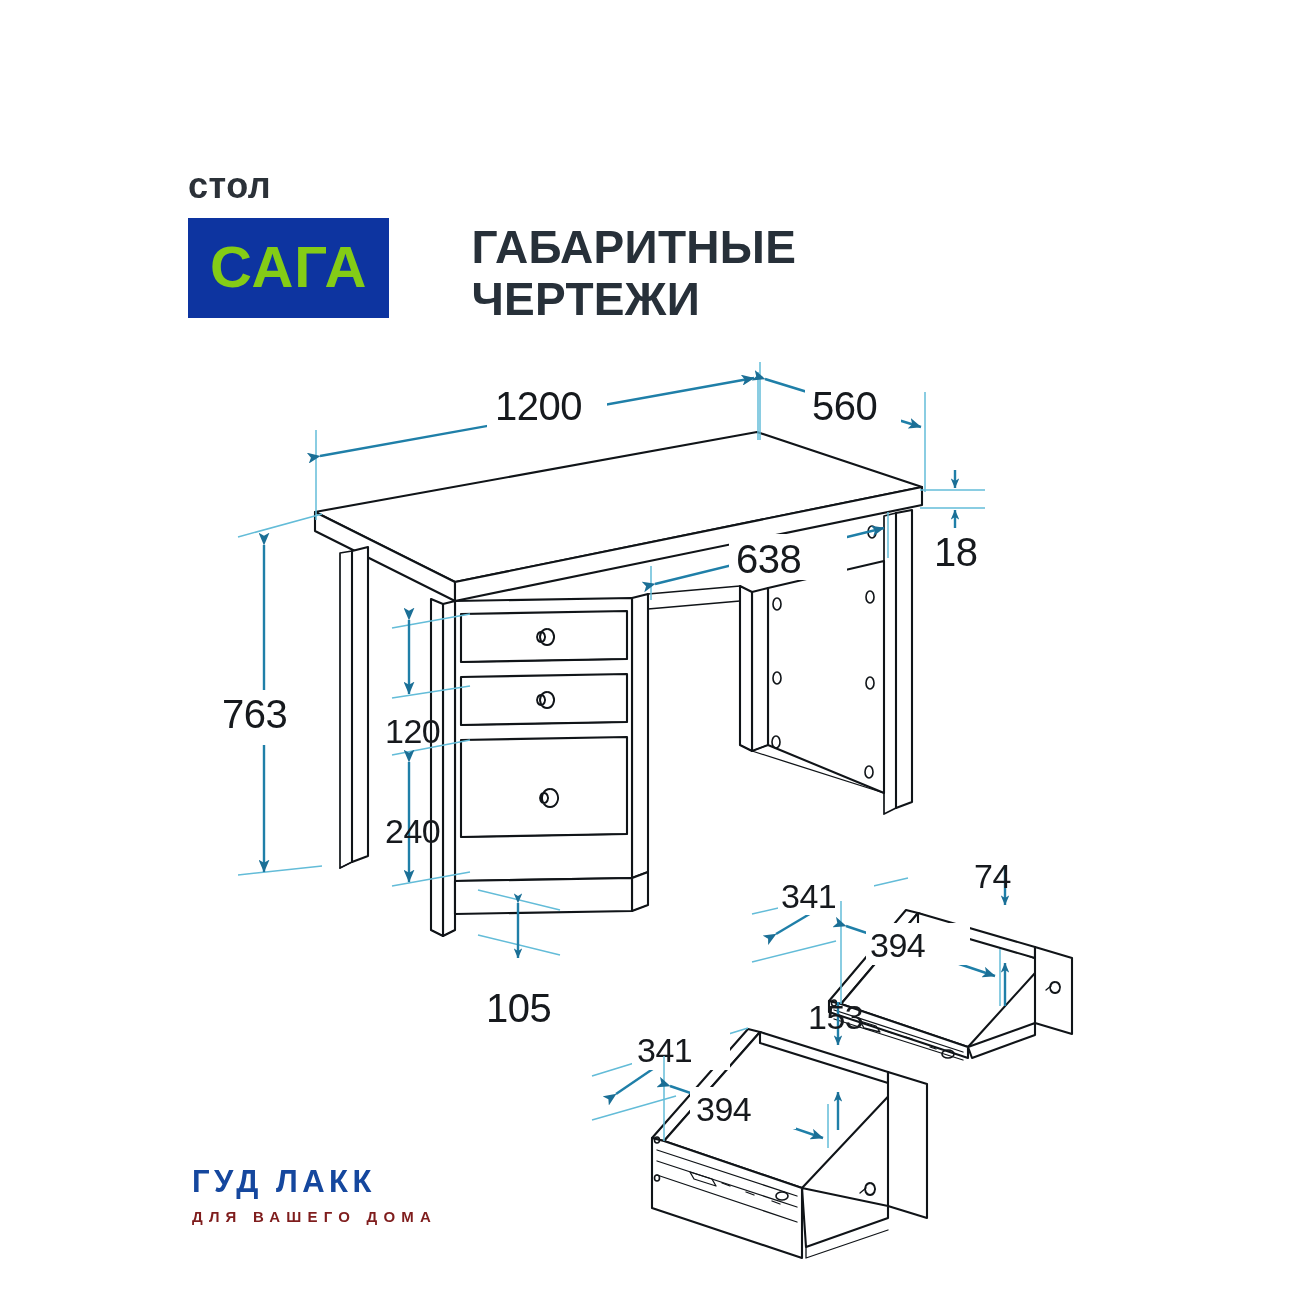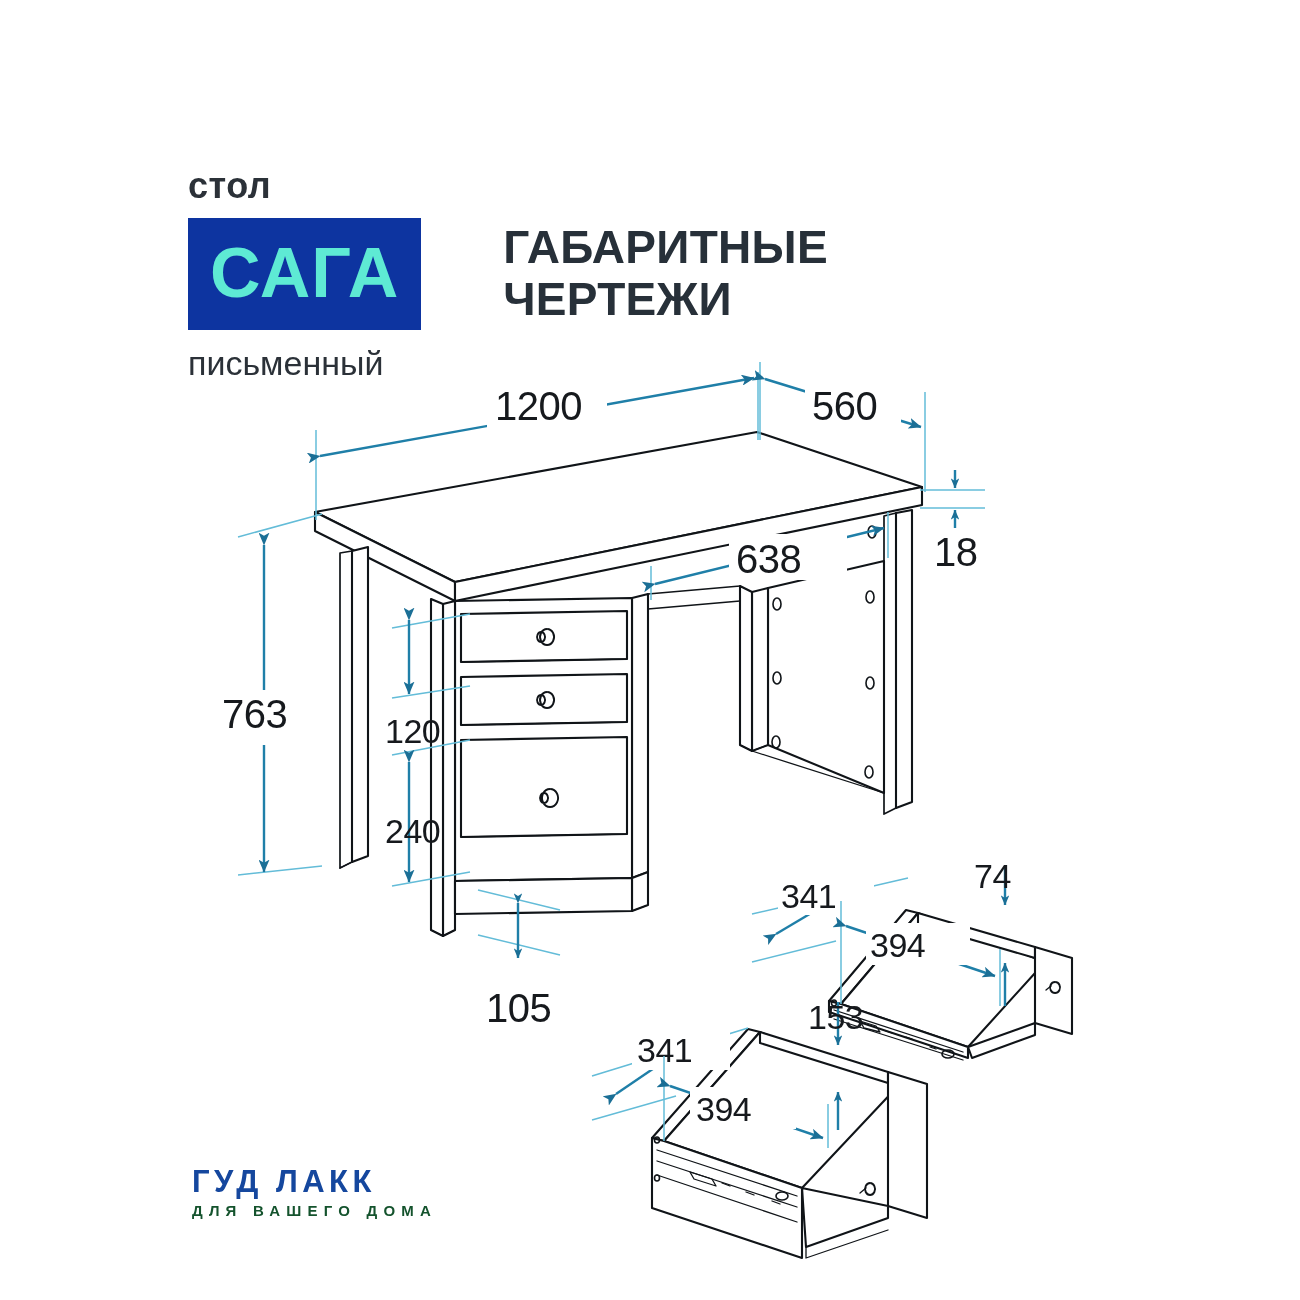--- a/index.html
+++ b/index.html
@@ -41,22 +41,22 @@
     margin: 0 0 14px 0;
     font-family: "Liberation Sans", sans-serif;
   }
   .badge-row {
     display: flex;
     align-items: flex-start;
     gap: 38px;
   }
   .badge {
     background: #0d34a0;
-    color: #5eead4;
-    font-size: 70px;
+    color: #84cc16;
+    font-size: 58px;
     font-weight: 700;
     line-height: 1;
     padding: 20px 22px 22px 22px;
     letter-spacing: 1px;
     display: inline-block;
     font-family: "Liberation Sans", sans-serif;
   }
   .title2 {
     font-size: 46px;
     font-weight: 700;
@@ -88,24 +88,24 @@
     font-size: 31px;
     font-weight: 700;
     color: #15479e;
     letter-spacing: 4.5px;
     line-height: 1;
     font-family: "Liberation Sans", sans-serif;
   }
   .brand-sub {
     font-size: 15px;
     font-weight: 600;
-    color: #14532d;
+    color: #7f1d1d;
     letter-spacing: 6.2px;
     line-height: 1;
-    margin-top: 6px;
+    margin-top: 12px;
     font-family: "Liberation Sans", sans-serif;
   }
 
   
   #drawing {
     position: absolute;
     left: 0;
     top: 0;
     width: 1300px;
     height: 1300px;
@@ -143,21 +143,20 @@
 
 <div id="sheet">
 
   <div class="header">
     <div class="kicker">стол</div>
     <div class="badge-row">
       <div class="badge">САГА</div>
       <div class="title2">ГАБАРИТНЫЕ
 ЧЕРТЕЖИ</div>
     </div>
-    <div class="subkicker">письменный</div>
   </div>
 
   <div class="footer">
     <div class="brand">ГУД ЛАКК</div>
     <div class="brand-sub">ДЛЯ ВАШЕГО ДОМА</div>
   </div>
 
   <svg id="drawing" viewBox="0 0 1300 1300">
 
     <defs>

